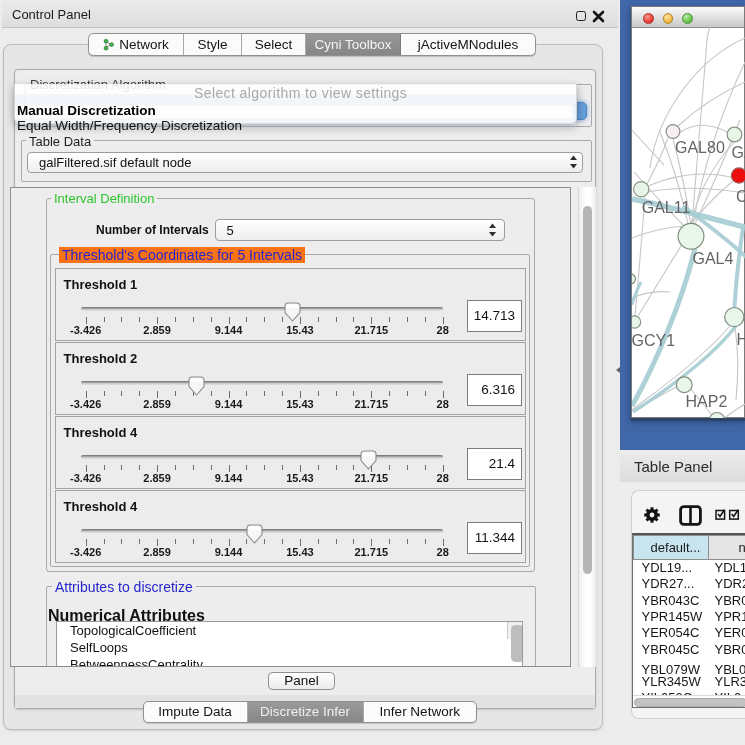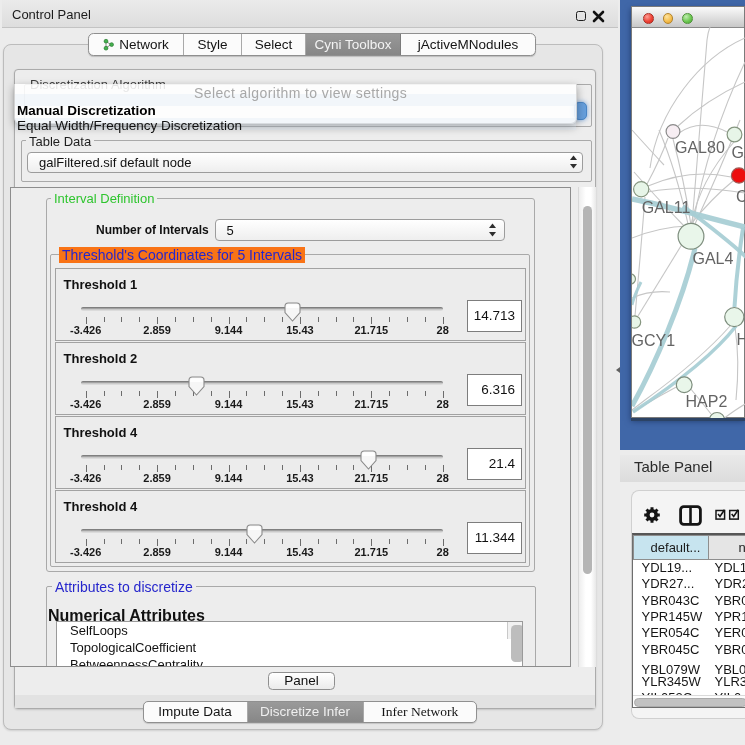--- a/index.html
+++ b/index.html
@@ -337,39 +337,39 @@
 <path d="M2.2,4.4 Q2.2,2.2 4.4,2.2 L12.6,2.2 Q14.8,2.2 14.8,4.4 L14.8,6 L2.2,6 Z" fill="#ffffff" opacity="0.9"></path>
           </svg>
 <div class="vbox">11.344</div>
 </div>
   </div>
 
   <div class="group" style="left:35px;top:398px;width:490px;height:90px;"></div>
   <div class="glabel" style="left:41px;top:391px;color:#2626cc;font-size:14px;">Attributes to discretize</div>
   <div style="position:absolute;left:37px;top:410.5px;font-size:16px;font-weight:bold;color:#111;margin-top:8px;">Numerical Attributes</div>
   <div id="numlist" style="left:45px;">
+    <div>TopologicalCoefficient</div>
     <div>SelfLoops</div>
-    <div>TopologicalCoefficient</div>
     <div>BetweennessCentrality</div>
     <div id="listsb">
           <div class="th"></div>
         </div>
   </div>
 </div>
 </div>
 <div id="vsb">
     <div class="thumbv"></div>
   </div>
 
 <div style="position:absolute;left:15px;top:695px;width:580px;height:13px;background:#e2e2e2;"></div>
 <div id="apply">Panel</div>
 <div id="bottabs">
   <div class="seg" style="width:104px;">Impute Data</div>
   <div class="seg sel" style="width:116px;">Discretize Infer</div>
-  <div class="seg" style="width:112.5px;font-family:Liberation Serif, serif;">Infer Network</div>
+  <div class="seg" style="width:112.5px;">Infer Network</div>
 </div>
 <div class="grip"></div>
 
 <div id="popup">
   <div style="position:absolute;left:0;top:10px;width:100%;height:12px;background:rgba(215,230,243,0.28);"></div>
   <div style="position:absolute;left:0;top:34px;width:100%;height:12px;background:rgba(215,230,243,0.28);"></div>
   <div class="p1">Select algorithm to view settings</div>
   <div class="p2">Manual Discretization</div>
   <div class="p3">Equal Width/Frequency Discretization</div>
 </div>

